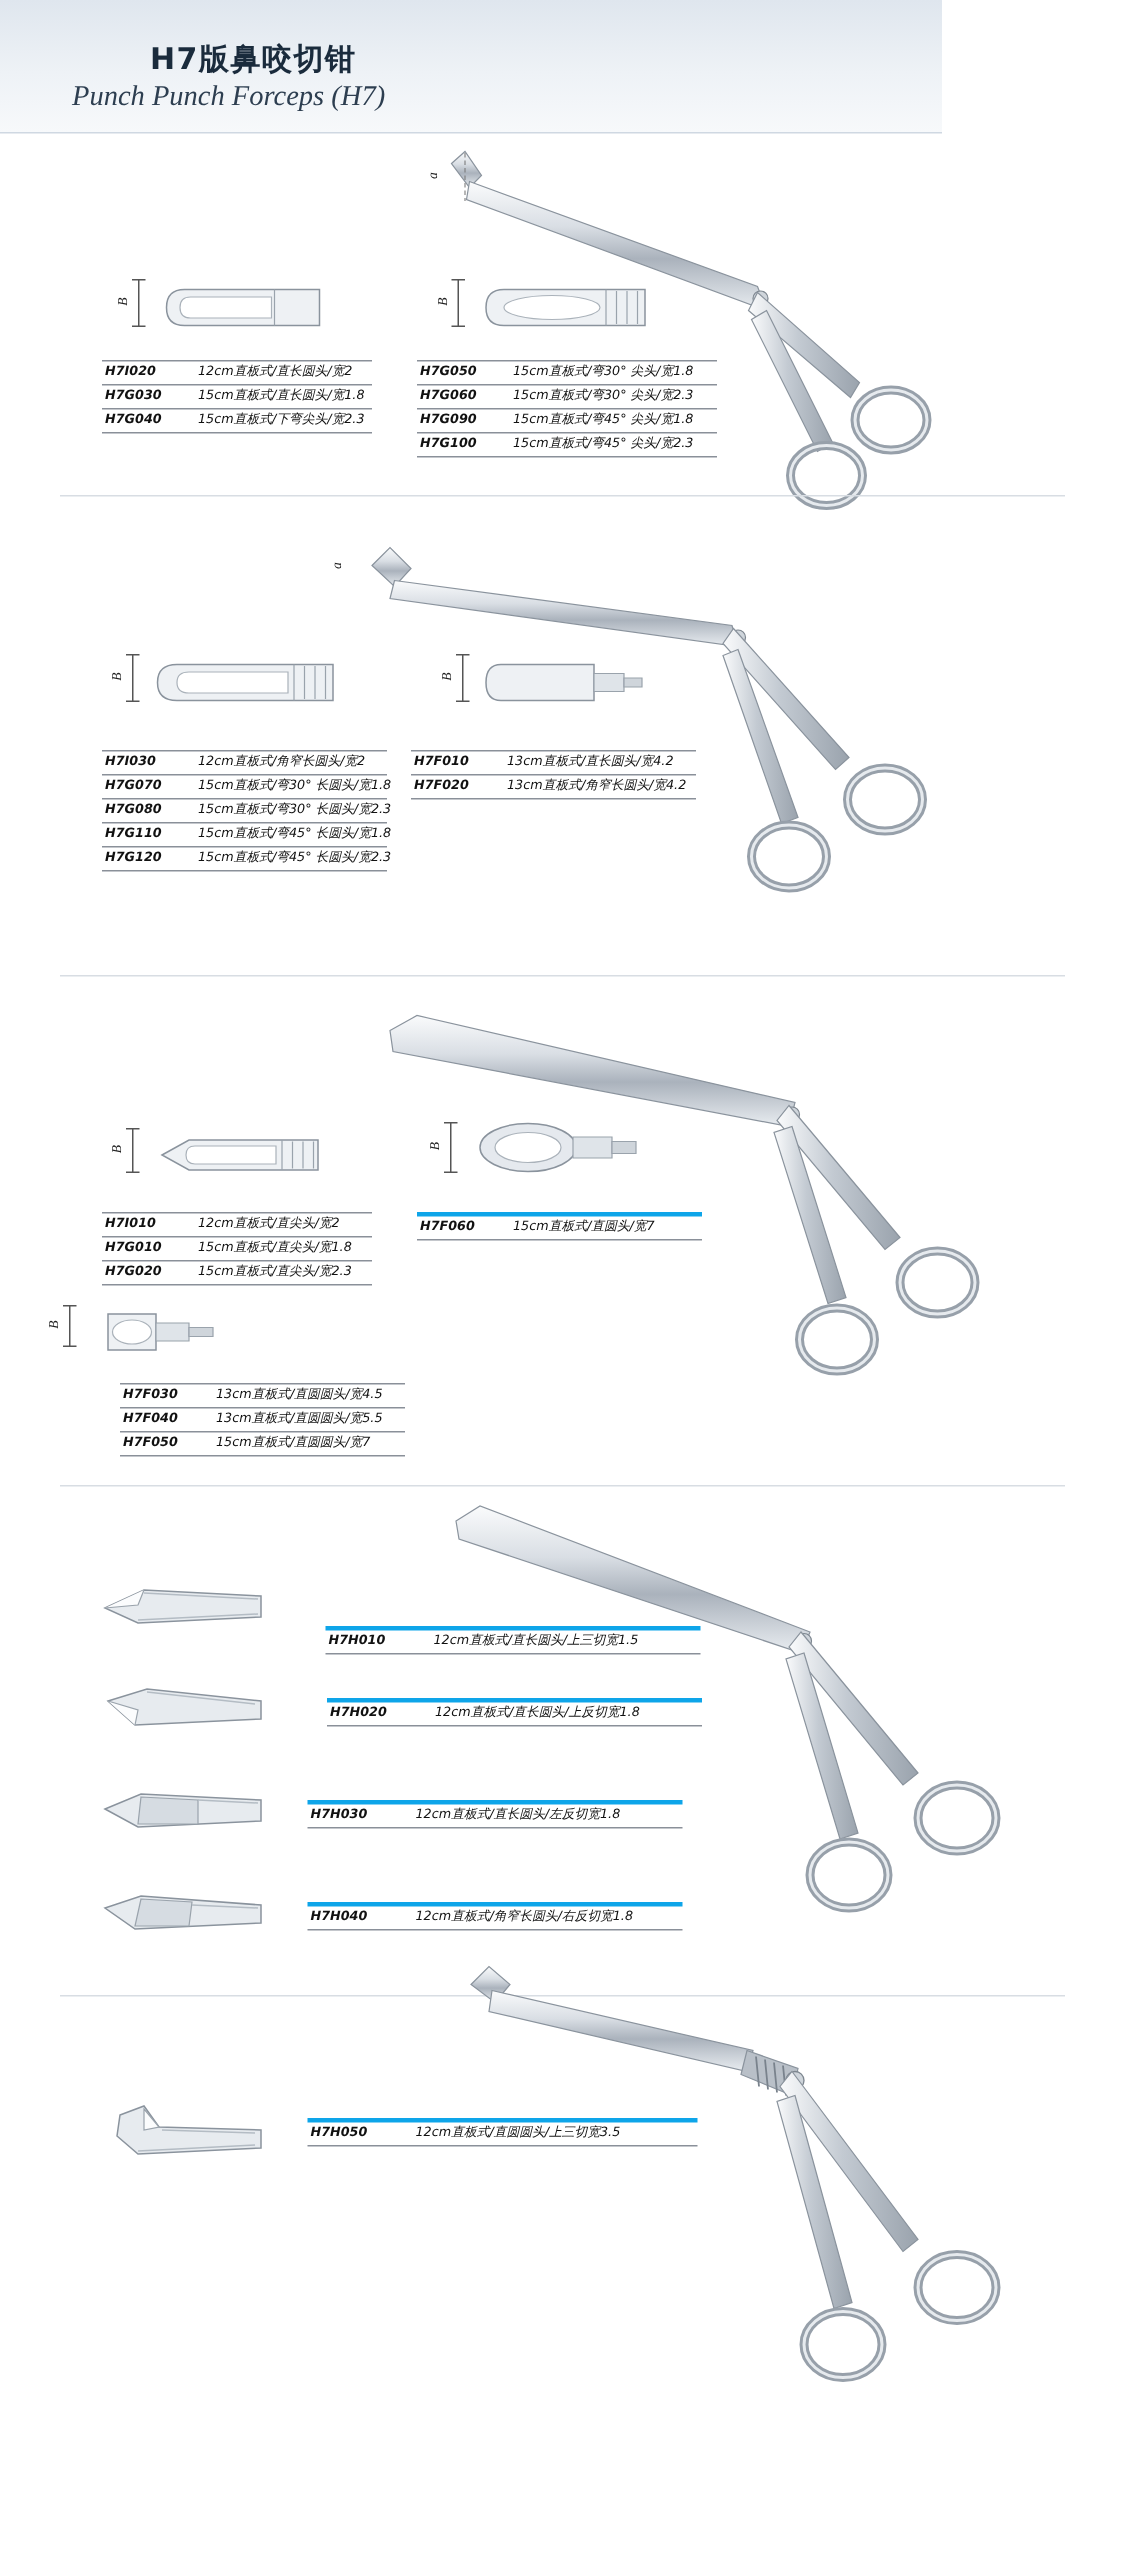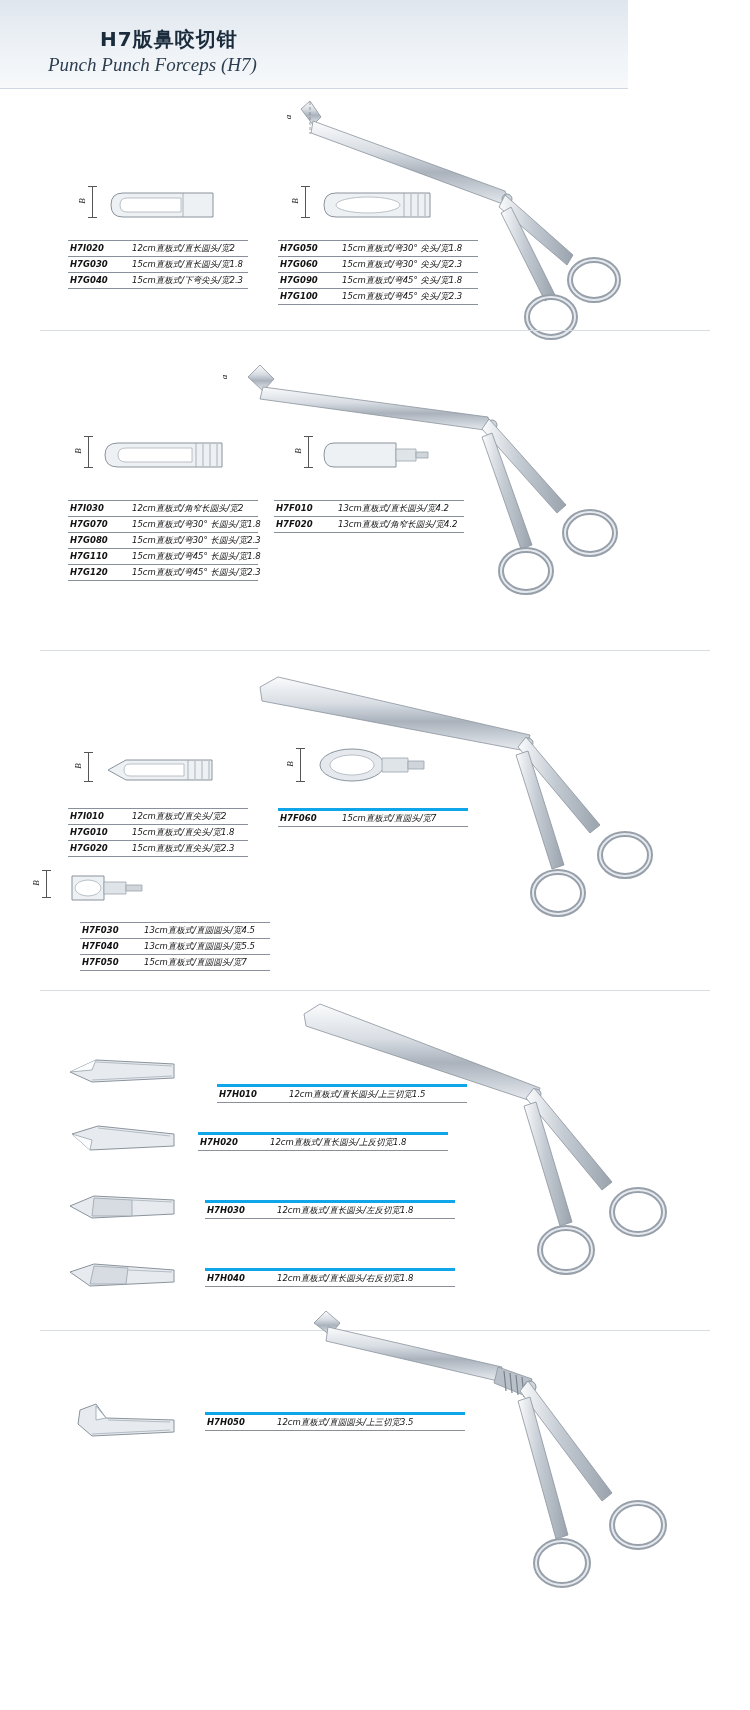--- a/index.html
+++ b/index.html
@@ -331,28 +331,28 @@
   <svg width="120" height="40" viewBox="0 0 120 40">
     <path d="M8,18 L32,10 L112,16 L112,28 L28,32 Z" fill="#e7ebef" stroke="#8a939d" stroke-width="1"></path>
     <path d="M32,12 L66,14 L64,30 L28,30 Z" fill="#d6dce2" stroke="#9aa3ac" stroke-width="0.8"></path>
     <path d="M66,16 L110,18" stroke="#b4bcc4" stroke-width="1"></path>
   </svg>
 </div>
 
 <div class="spec single wide" style="left:217px;top:1064px;width:250px;margin-top:20px;">
   <div class="row"><span class="code">H7H010</span><span class="desc">12cm直板式/直长圆头/上三切宽1.5</span></div>
 </div>
-<div class="spec single wide" style="left:198px;top:1132px;width:250px;">
+<div class="spec single wide" style="left:218px;top:1132px;width:250px;">
   <div class="row"><span class="code">H7H020</span><span class="desc">12cm直板式/直长圆头/上反切宽1.8</span></div>
 </div>
 <div class="spec single wide" style="left:205px;top:1200px;width:250px;">
   <div class="row"><span class="code">H7H030</span><span class="desc">12cm直板式/直长圆头/左反切宽1.8</span></div>
 </div>
 <div class="spec single wide" style="left:205px;top:1268px;width:250px;">
-  <div class="row"><span class="code">H7H040</span><span class="desc">12cm直板式/直长圆头/右反切宽1.8</span></div>
+  <div class="row"><span class="code">H7H040</span><span class="desc">12cm直板式/角窄长圆头/右反切宽1.8</span></div>
 </div>
 
 <div class="divider" style="top:1330px;"></div>
 
 <div class="art" style="left:300px;top:1305px;">
   <svg width="420" height="300" viewBox="0 0 420 300">
     <path d="M14,18 L26,6 L40,18 L30,30 Z" fill="url(#m1)" stroke="#8a939d" stroke-width="0.8"></path>
     <path d="M28,22 L202,62 L198,76 L26,36 Z" fill="url(#m1)" stroke="#8a939d" stroke-width="0.8"></path>
     <path d="M198,62 L232,74 L228,92 L194,78 Z" fill="#b9c0c8" stroke="#8a939d" stroke-width="0.8"></path>
     <path d="M204,66 L206,86 M210,68 L212,88 M216,70 L218,90 M222,72 L224,92" stroke="#79828c" stroke-width="1.2"></path>

